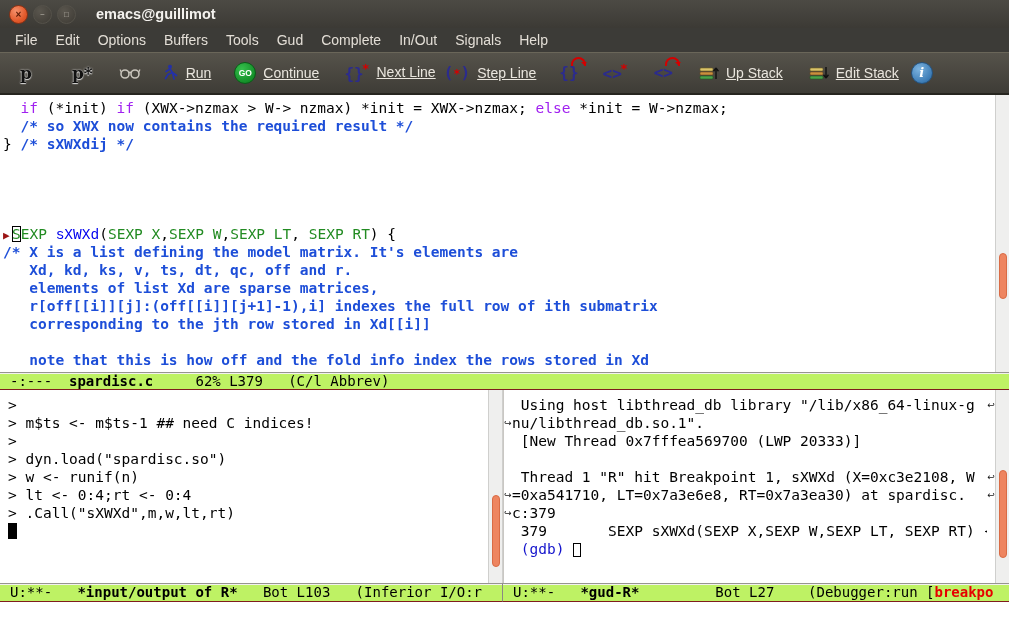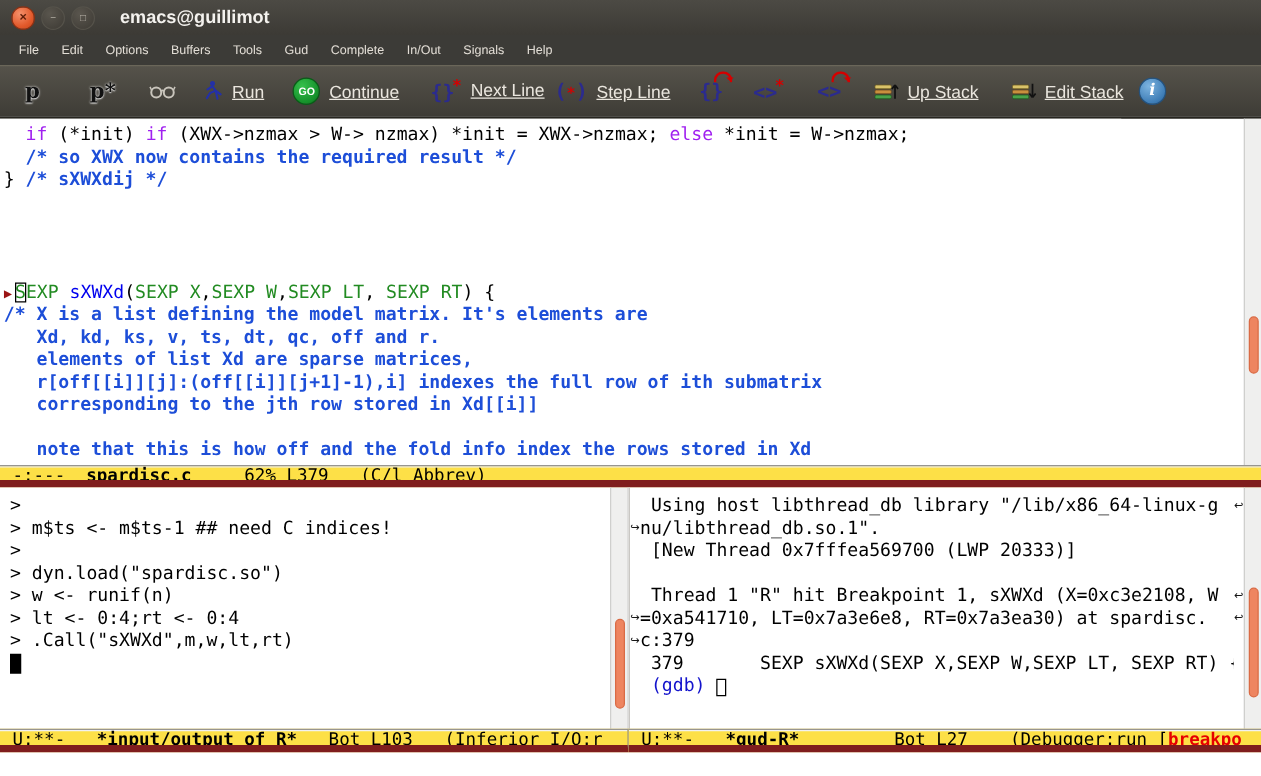--- a/index.html
+++ b/index.html
@@ -11,21 +11,21 @@
   .winbtns{position:absolute;left:9px;top:5px;display:flex;gap:5px;}
   .wbtn{width:17px;height:17px;border-radius:50%;display:flex;align-items:center;justify-content:center;
     font-size:10px;line-height:1;}
   .wbtn.close{background:radial-gradient(circle at 35% 30%,#f5916c,#e25a2c 60%,#c74418);
     border:1px solid #8c3114;color:#5d1d08;font-weight:bold;}
   .wbtn.dark{background:radial-gradient(circle at 35% 30%,#5a564e,#3d3a34);
     border:1px solid #55524a;color:#b9b5ab;font-size:8px;}
   .wtitle{margin-left:96px;color:#f4f2ee;font-weight:bold;font-size:14.5px;}
   .menubar{position:absolute;top:28px;left:0;width:1009px;height:24px;background:#3c3b37;
     display:flex;align-items:center;padding-left:6px;box-sizing:border-box;}
-  .menu-item{color:#e3ded6;font-size:10px;padding:0 9px;}
+  .menu-item{color:#e3ded6;font-size:14px;padding:0 9px;}
   .toolbar{position:absolute;top:52px;left:0;width:1009px;height:43px;box-sizing:border-box;
     background:linear-gradient(#56534b,#3e3c36);border-bottom:2px solid #26251f;
     box-shadow:inset 0 1px 0 #6a6659;display:flex;align-items:center;padding-left:20px;}
   .tool{display:flex;align-items:center;gap:7px;flex:none;}
   .tlabel{color:#eae6de;font-size:14px;white-space:nowrap;text-decoration:underline;}
   .pico{font-family:"DejaVu Serif",serif;font-weight:bold;font-size:17px;color:#111;
     text-shadow:0 1px 1px rgba(255,255,255,.75),0 0 2px rgba(255,255,255,.9);}
   .goicon{width:20px;height:20px;border-radius:50%;flex:none;
     background:radial-gradient(circle at 35% 30%,#35c04c,#15902a 70%,#0c6b1c);
     border:1px solid #0a5c18;color:#fff;font-weight:bold;font-size:8.5px;
@@ -48,21 +48,21 @@
   .t5{margin-right:25px}.t6{margin-right:8px}.t7{margin-right:23px}.t8{margin-right:24px}
   .t9{margin-right:26px}.t10{margin-right:26px}.t11{margin-right:26px}.t12{margin-right:12px}
   
   .win{position:absolute;background:#fff;overflow:hidden;color:#000;
     font-family:"DejaVu Sans Mono",monospace;font-size:14.5px;}
   .row{height:18px;line-height:18px;white-space:pre;overflow:hidden;}
   .frow{display:flex;}
   .txt{flex:1 1 auto;white-space:pre;overflow:hidden;}
   .fr{flex:0 0 8px;font-family:"DejaVu Sans",sans-serif;font-size:9px;line-height:18px;
     color:#151515;overflow:hidden;text-align:center;}
-  .kw{color:#a020f0;}  .cmt{color:#1d4ed8;font-weight:bold;}  .typ{color:#228b22;}  .fn{color:#0000ee;}
+  .kw{color:#a020f0;}  .cmt{color:#1d4ed8;font-weight:bold;}  .typ{color:#228b22;}  .fn{color:#0000ee;font-family:Liberation Mono, monospace;}
   .blue{color:#1414cc;}
   .b{font-weight:bold;}
   .rb{color:#e60000;font-weight:bold;}
   .arrow{color:#9b1414;font-size:11px;display:inline-block;width:9px;}
   .box{outline:1px solid #000;outline-offset:-1px;}
   .blk{background:#000;display:inline-block;width:9px;height:16px;vertical-align:text-bottom;}
   .hol{display:inline-block;width:8px;height:14px;border:1px solid #000;box-sizing:border-box;
     vertical-align:text-bottom;}
   #src{top:95px;left:0;width:897px;height:277px;padding:4px 0 0 3px;box-sizing:border-box;}
   #rwin{top:390px;left:0;width:488px;height:193px;padding:6px 0 0 8px;box-sizing:border-box;}
@@ -72,22 +72,22 @@
   .sbar{position:absolute;background:#efefee;border-left:1px solid #cfcfcd;box-sizing:border-box;}
   .sthumb{position:absolute;left:3px;width:8px;background:#ee8560;border:1px solid #d96b45;
     border-radius:4px;box-sizing:border-box;}
   #sb-src{top:95px;left:995px;width:14px;height:277px;}
   #sb-src .sthumb{top:158px;height:46px;}
   #sb-r{top:390px;left:488px;width:15px;height:193px;border-right:1px solid #cfcfcd;}
   #sb-r .sthumb{top:105px;height:72px;}
   #sb-g{top:390px;left:995px;width:14px;height:193px;}
   #sb-g .sthumb{top:80px;height:88px;}
   
-  .mline{position:absolute;background:#fde047;box-sizing:border-box;
-    border-top:1px solid #979590;border-bottom:6px solid #7f1d1d;
+  .mline{position:absolute;background:#bef264;box-sizing:border-box;
+    border-top:1px solid #979590;border-bottom:1px solid #7f1d1d;
     box-shadow:inset 0 1px 0 #f2f1ef;color:#000;
     font-family:"DejaVu Sans Mono",monospace;font-size:14px;overflow:hidden;}
   .mline .row{height:16px;line-height:16px;padding-left:10px;}
   #ml-src{top:372px;left:0;width:1009px;height:18px;}
   #ml-r{top:583px;left:0;width:503px;height:19px;border-right:1px solid #8a8884;}
   #ml-g{top:583px;left:503px;width:506px;height:19px;}
   #ml-r .row,#ml-g .row{height:17px;line-height:17px;}
   #echo{position:absolute;top:602px;left:0;width:1009px;height:19px;background:#fff;}
 </style>
 </head>

